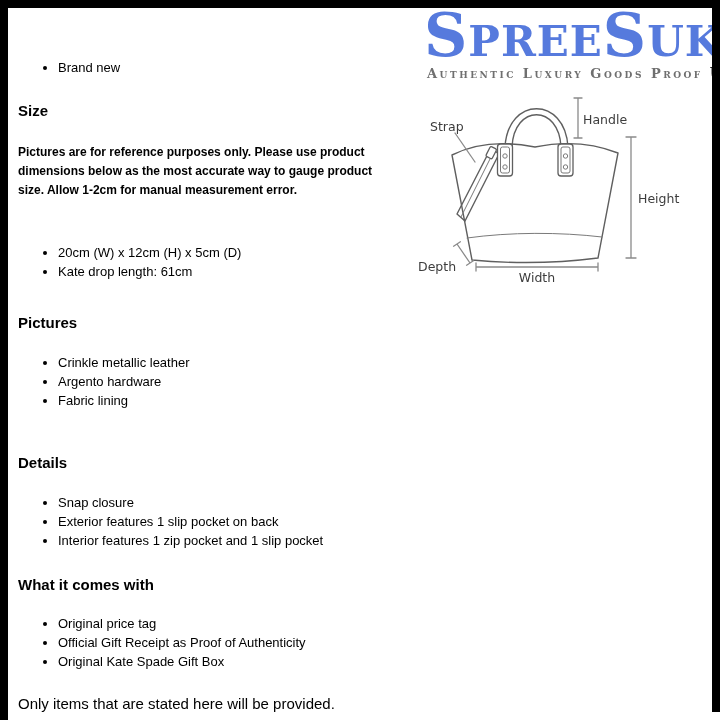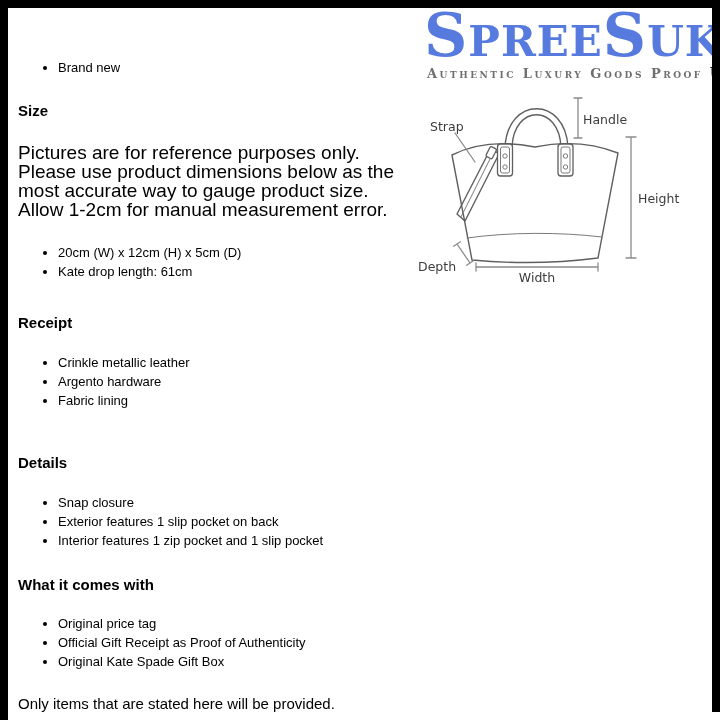--- a/index.html
+++ b/index.html
@@ -8,21 +8,21 @@
     font-family:"Liberation Sans",sans-serif;color:#000;
   }
   
   .b-top{position:absolute;left:0;top:0;width:720px;height:8px;background:#000;}
   .b-left{position:absolute;left:0;top:0;width:8px;height:720px;background:#000;}
   .b-right{position:absolute;left:712px;top:0;width:8px;height:712px;background:#000;}
 
   
   .sec{position:absolute;left:18px;width:400px;}
   .hd{font-size:15px;font-weight:bold;line-height:19px;}
-  .para{font-size:19px;line-height:19px;width:376px;}
+  .para{font-size:12px;line-height:19px;width:376px;font-weight:bold;}
   ul.blist{margin:0;padding:0 0 0 40px;font-size:13px;line-height:19px;list-style-type:disc;}
   .note{font-size:15px;line-height:19px;}
 
   
   .brand-clip{position:absolute;left:0;top:0;width:712px;height:90px;overflow:hidden;}
   .logo{
     position:absolute;left:424px;top:5px;white-space:nowrap;
     font-family:"DejaVu Serif",serif;font-weight:bold;font-size:60px;line-height:60px;
     font-variant:small-caps;letter-spacing:1px;color:#567add;
   }
@@ -104,21 +104,21 @@
 
   <div class="sec hd" style="top:101px">Size</div>
   <div class="sec para" style="top:143px">Pictures are for reference purposes only. Please use product dimensions below as the most accurate way to gauge product size. Allow 1-2cm for manual measurement error.</div>
   <div class="sec" style="top:243px">
     <ul class="blist">
       <li>20cm (W) x 12cm (H) x 5cm (D)</li>
       <li>Kate drop length: 61cm</li>
     </ul>
   </div>
 
-  <div class="sec hd" style="top:313px">Receipt</div>
+  <div class="sec hd" style="top:313px">Pictures</div>
   <div class="sec" style="top:353px">
     <ul class="blist">
       <li>Crinkle metallic leather</li>
       <li>Argento hardware</li>
       <li>Fabric lining</li>
     </ul>
   </div>
 
   <div class="sec hd" style="top:453px">Details</div>
   <div class="sec" style="top:493px">

